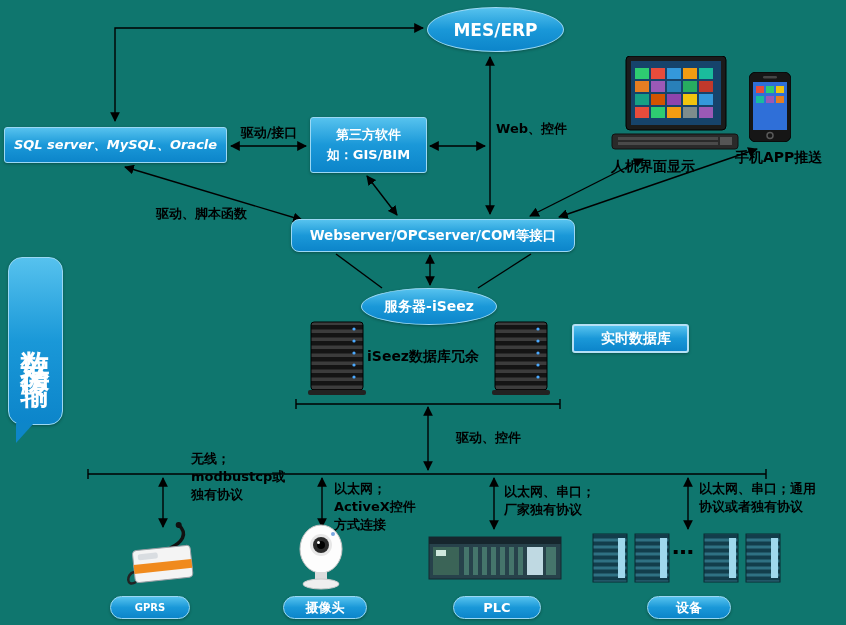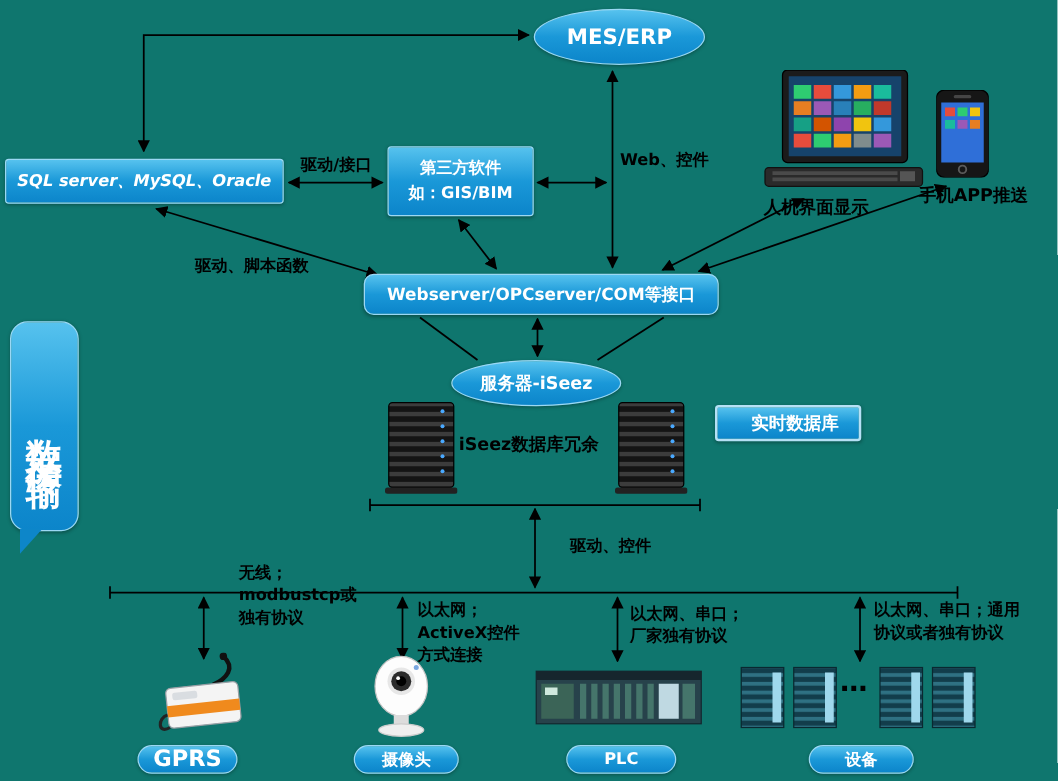--- a/index.html
+++ b/index.html
@@ -239,18 +239,18 @@
     <rect x="68" y="8" width="7" height="40" fill="#9fd8ec"></rect>
   </svg>
   <svg class="abs" style="left:703px;top:530px;" width="80" height="56" viewBox="0 0 80 56">
     <rect x="1" y="4" width="34" height="48" fill="url(#pSrvTeal)" stroke="#0a2830"></rect>
     <rect x="26" y="8" width="7" height="40" fill="#9fd8ec"></rect>
     <rect x="43" y="4" width="34" height="48" fill="url(#pSrvTeal)" stroke="#0a2830"></rect>
     <rect x="68" y="8" width="7" height="40" fill="#9fd8ec"></rect>
   </svg>
 
   
-  <div class="abs bluebox pill" style="left:110px;top:596px;width:80px;height:23px;font-size:18px;">GPRS</div>
+  <div class="abs bluebox pill" style="left:110px;top:596px;width:80px;height:23px;font-size:10px;">GPRS</div>
   <div class="abs bluebox pill" style="left:283px;top:596px;width:84px;height:23px;font-size:13px;">摄像头</div>
   <div class="abs bluebox pill" style="left:453px;top:596px;width:88px;height:23px;font-size:13px;">PLC</div>
   <div class="abs bluebox pill" style="left:647px;top:596px;width:84px;height:23px;font-size:13px;">设备</div>
 
 </div>
 
 </body></html>

